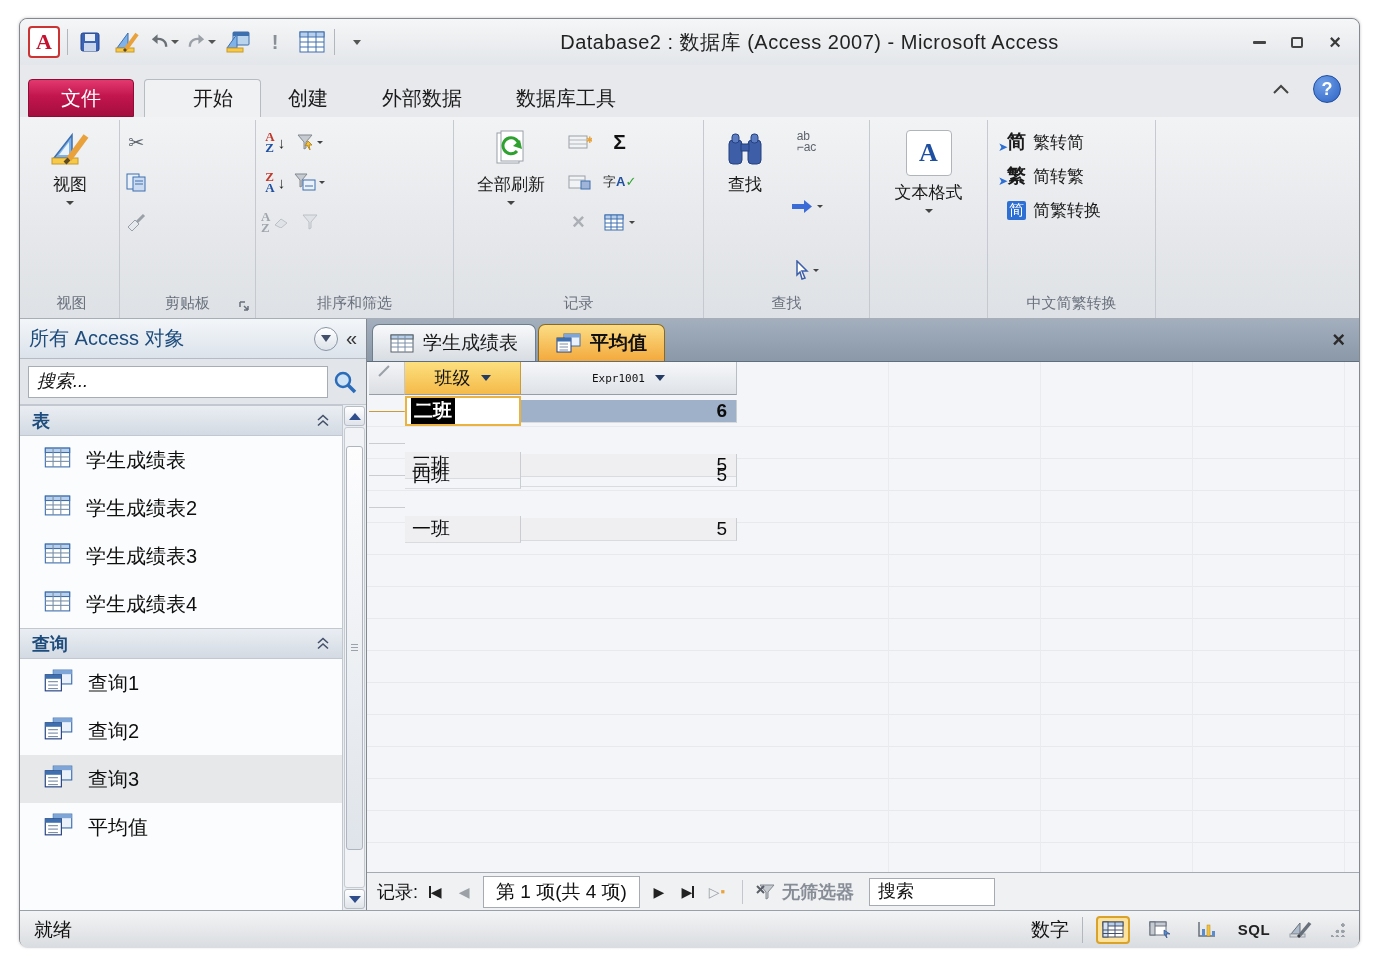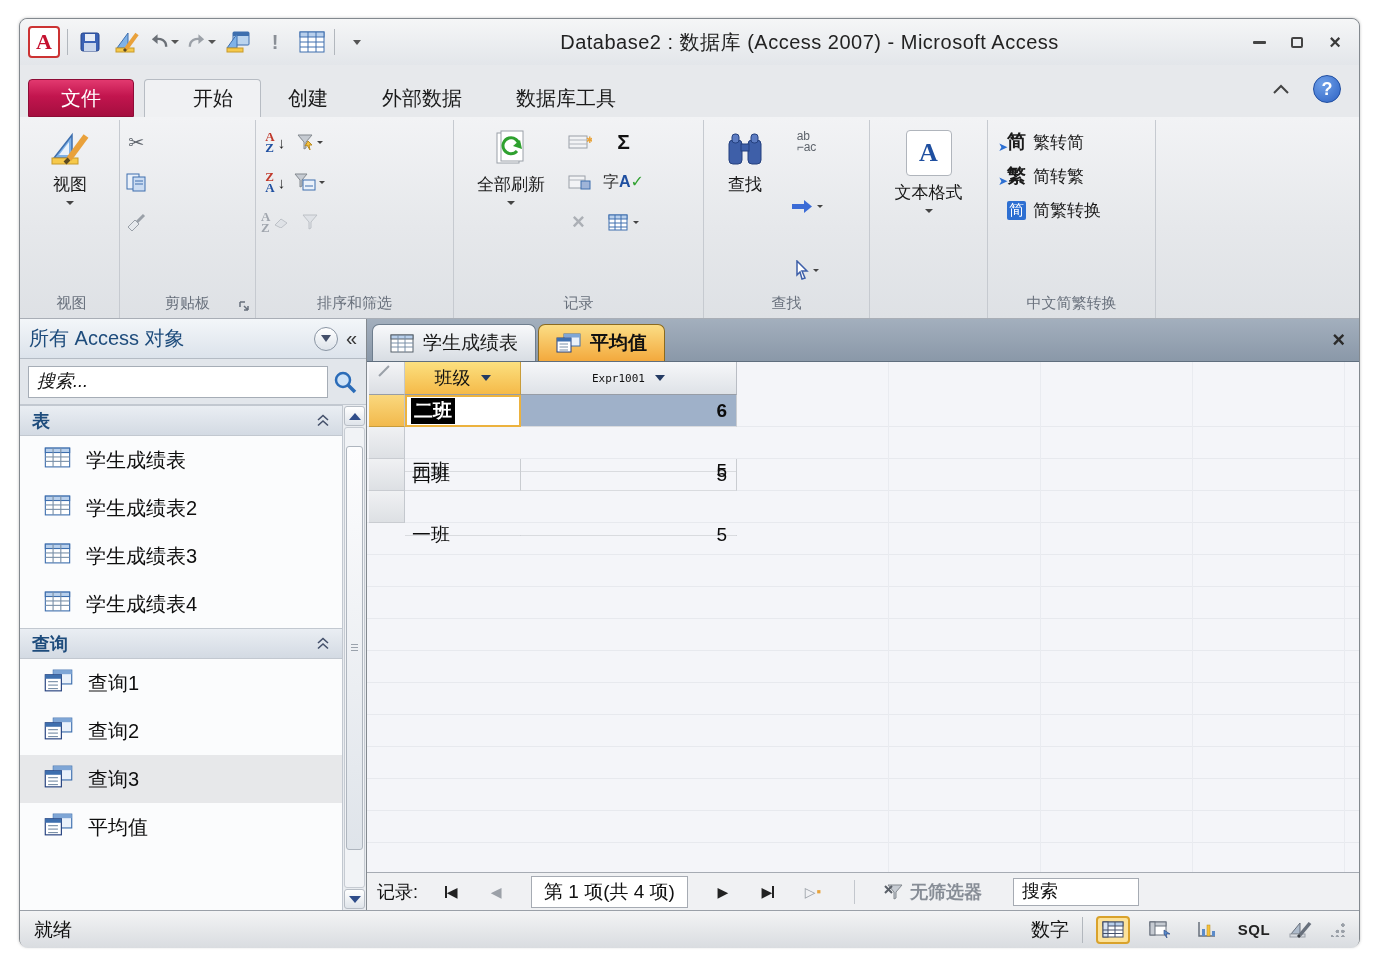--- a/index.html
+++ b/index.html
@@ -87,32 +87,32 @@
   .dsh { position:relative; display:flex; height:33px; padding-left:2px; }
   .corner { width:36px; background:linear-gradient(#F4F5F7,#DBDEE3); border-right:1px solid #C4C8CE; border-bottom:1px solid #979DA6; position:relative; }
   .corner i { position:absolute; left:8px; top:8px; width:14px; height:0; border-top:2px solid #9AA0A8; transform:rotate(-45deg); }
   .colh { display:flex; align-items:center; justify-content:center; gap:10px; border-right:1px solid #B9BDC4; border-bottom:1px solid #979DA6; font-size:18px; color:#111; }
   .colh .drop { width:0;height:0;border-left:5px solid transparent;border-right:5px solid transparent;border-top:6px solid #243B63; }
   .col1 { width:116px; } .col2 { width:216px; }
   .colh.sel { background:linear-gradient(#FCE07F,#F5BA49); border-right:1px solid #C89C3A; }
   .colh.norm { background:linear-gradient(#F6F7F9,#DEE2E7); }
   .colh.mono { font-family:"DejaVu Sans Mono",monospace; font-size:11px; }
   .rows { position:relative; padding-left:2px; }
-  .dsr { display:flex; height:32px; }
+  .dsr { display:flex; height:32px;align-items:center; }
   .rsel { width:36px; background:linear-gradient(#F0F1F3,#DDE0E4); border-right:1px solid #C4C8CE; border-bottom:1px solid #C9CCD1; }
   .rsel.cur { background:linear-gradient(#FAD87E,#F2B94C); border-bottom:1px solid #C89C3A; }
   .cell { display:flex; align-items:center; font-size:19px; color:#0c0c0c; border-right:1px solid #C9CCD1; border-bottom:1px solid #D9DBDF; }
   .c1 { width:116px; padding-left:7px; }
   .c2 { width:216px; justify-content:flex-end; padding-right:9px; }
   .dsr.alt .cell { background:#EFEFF2;margin-top:44px; }
   .c2.selcell { background:#9FB1C9; font-weight:bold; }
   .c1.edit { background:#fff; border:2px solid #ECB23E; padding-left:4px; }
   .seltext { background:#000; color:#fff; padding:0 3px; font-weight:bold; }
 
-  .rnav { height:38px; background:#F0F1F3; border-top:1px solid #A6ABB3; display:flex; align-items:center; padding:4px 10px; gap:21px; font-size:18px; color:#111; }
+  .rnav { height:38px; background:#F0F1F3; border-top:1px solid #A6ABB3; display:flex; align-items:center; padding:4px 10px; gap:5px; font-size:18px; color:#111; }
   .rnb { min-width:24px; height:26px; display:flex; align-items:center; justify-content:center; font-size:14px; color:#222; }
   .rnb .bar { display:inline-block; width:2px; height:12px; background:#222; }
   .rnb.dim { color:#9CA1A8; }
   .posbox { border:1px solid #A6ABB3; background:#fff; padding:2px 12px; font-size:19px; margin:0 2px; white-space:nowrap; }
   .newstar { color:#E8A33B; font-size:13px; margin-left:1px; }
   .rn-sep { width:1px; height:24px; background:#C3C7CD; margin:0 8px; }
   .nofilter { display:flex; align-items:center; gap:6px; color:#878D96; font-size:18px; font-weight:bold; }
   .fx { position:relative; }
   .rn-search { width:126px; height:28px; border:1px solid #A6ABB3; background:#fff; font-size:18px; padding:0 8px; color:#111; font-family:inherit; margin-left:10px; }
   .rn-search::placeholder { color:#111; opacity:1; }
@@ -353,21 +353,21 @@
           <div class="smb dis">
             <span style="font-size:22px;font-weight:bold;color:#7C828A;line-height:1;">×</span>
             <i class="drop" style="border-top-color:#9CA1A8;"></i>
           </div>
         </div>
         <div class="smcol" style="padding-left:6px;">
           <div class="smb">
               <span style="font-size:21px;font-weight:bold;color:#111;">Σ</span>
             </div>
           <div class="smb">
-            <span style="font-size:16px;color:#333;">字<span style="color:#1F4FA0;font-weight:bold;">A</span><span style="color:#2FA12F;">✓</span></span>
+            <span style="font-size:13px;color:#333;">字<span style="color:#1F4FA0;font-weight:bold;">A</span><span style="color:#2FA12F;">✓</span></span>
           </div>
           <div class="smb">
             <svg width="22" height="17" viewBox="0 0 22 17">
                 <rect x="1" y="1" width="18" height="15" fill="#fff" stroke="#3E6FAE"></rect>
                 <rect x="1" y="1" width="18" height="4" fill="#B9D0EC" stroke="#3E6FAE"></rect>
                 <line x1="7" y1="1" x2="7" y2="16" stroke="#3E6FAE"></line>
                 <line x1="13" y1="1" x2="13" y2="16" stroke="#3E6FAE"></line>
                 <line x1="1" y1="9" x2="19" y2="9" stroke="#3E6FAE"></line>
                 <line x1="1" y1="13" x2="19" y2="13" stroke="#3E6FAE"></line>
               </svg>

